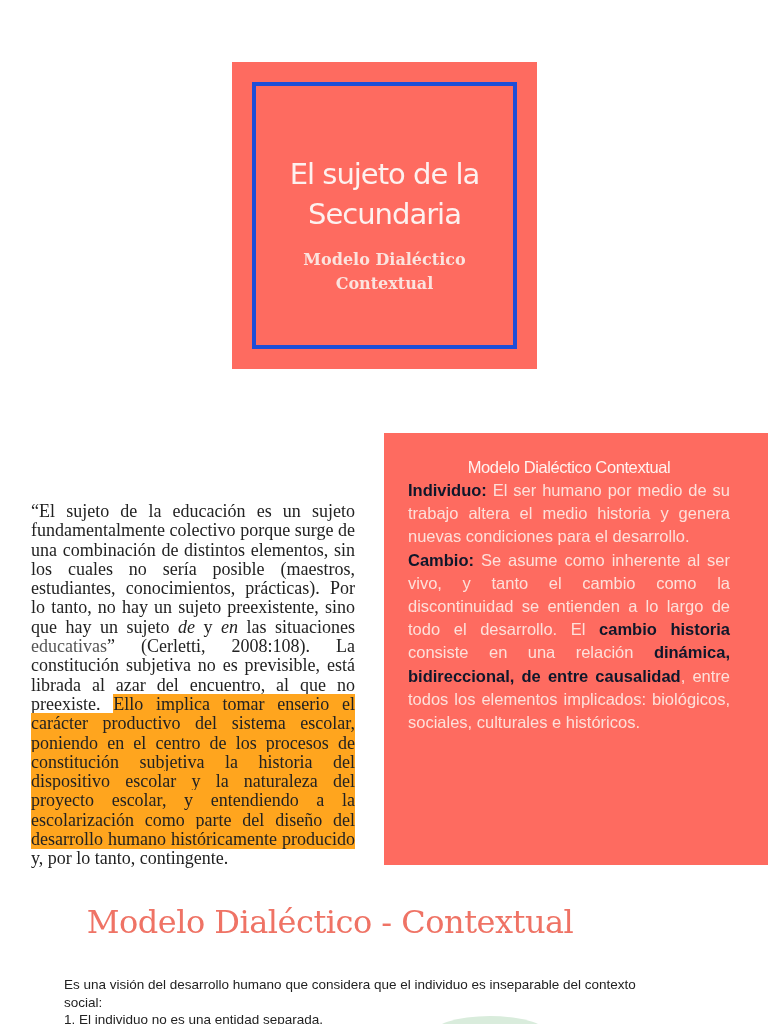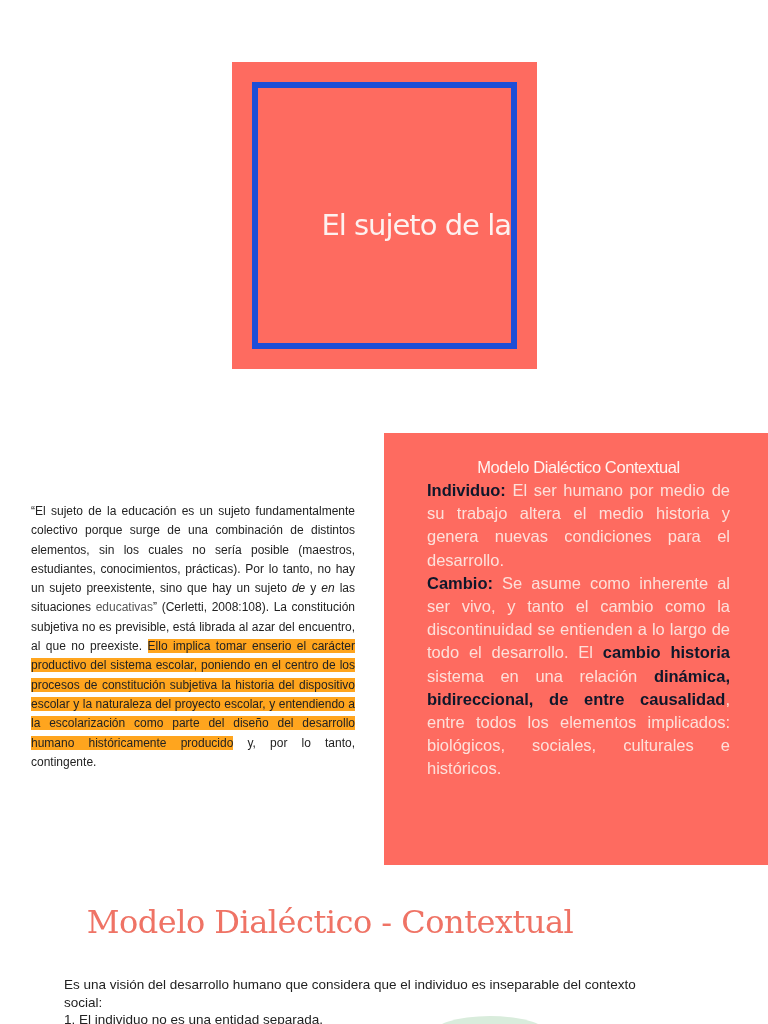--- a/index.html
+++ b/index.html
@@ -7,42 +7,42 @@
     width: 768px; height: 1024px; overflow: hidden;
     background: #ffffff; position: relative;
     font-family: "Liberation Sans", sans-serif;
   }
   .cover {
     position: absolute; left: 232px; top: 62px; width: 305px; height: 307px;
     background: #fe6b60; box-sizing: border-box;
   }
   .cover-frame {
     position: absolute; left: 20px; top: 20px; right: 20px; bottom: 20px;
-    border: 6px solid #1d4ed8; box-sizing: border-box;
-    display: flex; flex-direction: column; align-items: flex-end; justify-content: center;
+    border: 4px solid #1d4ed8; box-sizing: border-box;
+    display: flex; flex-direction: column; align-items: center; justify-content: center;
     text-align: center;
   }
   .cover-title {
     color: #fdf1ef; font-family: "DejaVu Sans", sans-serif; font-size: 29px;
     line-height: 40px; letter-spacing: -1px; margin-top: 18px;
   }
   .cover-sub {
     color: #fbe3de; font-family: "DejaVu Serif", serif; font-weight: bold;
     font-size: 16px; line-height: 24px; margin-top: 14px;
   }
   .quote {
     position: absolute; left: 31px; top: 502px; width: 324px;
-    font-size: 12px; line-height: 19.3px; color: #222;
-    text-align: justify; font-family: Liberation Sans, sans-serif;
+    font-size: 18px; line-height: 19.3px; color: #222;
+    text-align: justify; font-family: Liberation Serif, serif;
   }
   .quote .hl { background: #ffa51e; }
   .quote .dim { color: #555; }
   .panel {
     position: absolute; left: 384px; top: 433px; width: 384px; height: 432px;
-    background: #fe6b60; box-sizing: border-box; padding: 22px 38px 0 43px;
+    background: #fe6b60; box-sizing: border-box; padding: 22px 38px 0 24px;
     color: #fde0da; font-family: "Liberation Sans", sans-serif;
   }
   .panel-title {
     text-align: center; font-size: 16.5px; line-height: 24px; color: #fff3f0;
     letter-spacing: -0.4px;
   }
   .panel-body { font-size: 16.5px; line-height: 23.2px; text-align: justify; }
   .panel-body b { color: #0f172a; }
   .section-title {
     position: absolute; left: 0; width: 660px; top: 903px; text-align: center;
@@ -58,31 +58,36 @@
     border-radius: 50%; background: #d9ecdc;
   }
 </style>
 </head>
 <body>
 
 <div class="cover">
   <div class="cover-frame">
     <div class="cover-title">
       <div>El sujeto de la</div>
+      <div>Secundaria</div>
+    </div>
+    <div class="cover-sub">
+      <div>Modelo Dialéctico</div>
+      <div>Contextual</div>
     </div>
   </div>
 </div>
 
 <div class="quote"><span>“El sujeto de la educación es un sujeto fundamentalmente colectivo porque surge de una combinación de distintos elementos, sin los cuales no sería posible (maestros, estudiantes, conocimientos, prácticas). Por lo tanto, no hay un sujeto preexistente, sino que hay un sujeto </span><i>de</i><span> y </span><i>en</i><span> las situaciones </span><span class="dim">educativas</span><span>” (Cerletti, 2008:108). La constitución subjetiva no es previsible, está librada al azar del encuentro, al que no preexiste. </span><span class="hl">Ello implica tomar enserio el carácter productivo del sistema escolar, poniendo en el centro de los procesos de constitución subjetiva la historia del dispositivo escolar y la naturaleza del proyecto escolar, y entendiendo a la escolarización como parte del diseño del desarrollo humano históricamente producido</span><span> y, por lo tanto, contingente.</span></div>
 
 <div class="panel">
   <div class="panel-title">Modelo Dialéctico Contextual</div>
   <div class="panel-body">
     <div><b>Individuo:</b><span> El ser humano por medio de su trabajo altera el medio historia y genera nuevas condiciones para el desarrollo.</span></div>
-    <div><b>Cambio:</b><span> Se asume como inherente al ser vivo, y tanto el cambio como la discontinuidad se entienden a lo largo de todo el desarrollo. El </span><b>cambio historia</b><span> sistema en una relación </span><b>dinámica, bidireccional, de entre causalidad</b><span>, entre todos los elementos implicados: biológicos, sociales, culturales e históricos.</span></div>
+    <div><b>Cambio:</b><span> Se asume como inherente al ser vivo, y tanto el cambio como la discontinuidad se entienden a lo largo de todo el desarrollo. El </span><b>cambio historia</b><span> consiste en una relación </span><b>dinámica, bidireccional, de entre causalidad</b><span>, entre todos los elementos implicados: biológicos, sociales, culturales e históricos.</span></div>
   </div>
 </div>
 
 <div class="section-title">Modelo Dialéctico - Contextual</div>
 <div class="intro">
   <div>Es una visión del desarrollo humano que considera que el individuo es inseparable del contexto social:</div>
   <div>1. El individuo no es una entidad separada.</div>
 </div>
 <div class="blob"></div>
 

